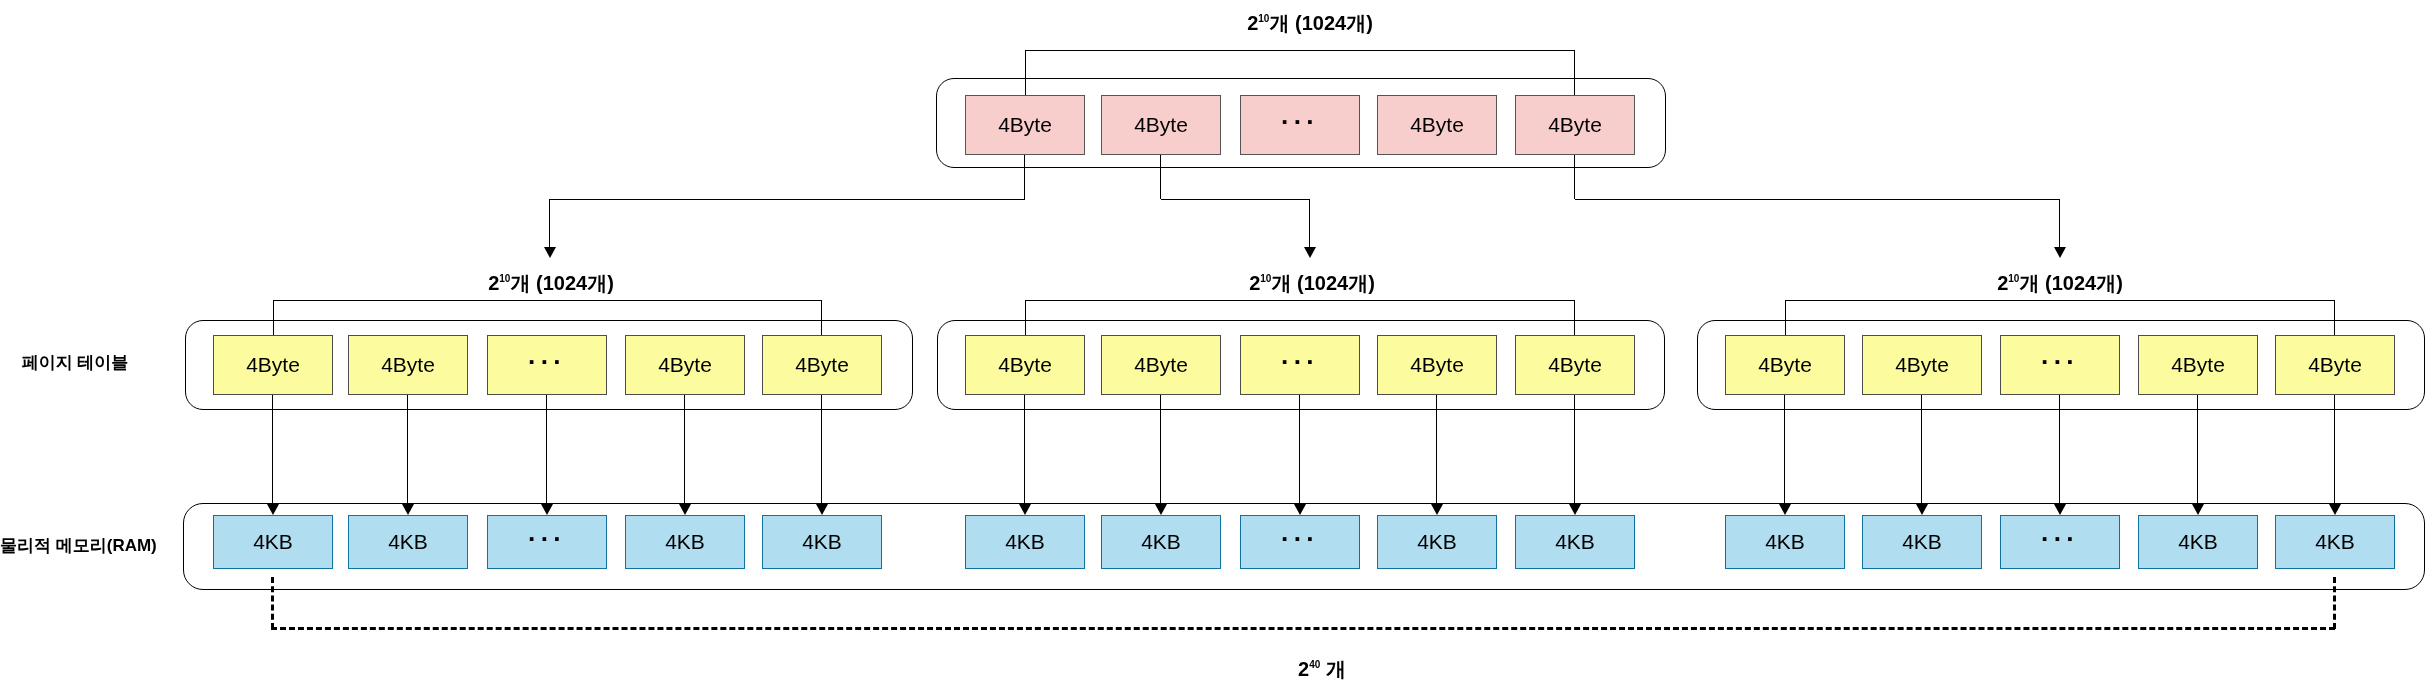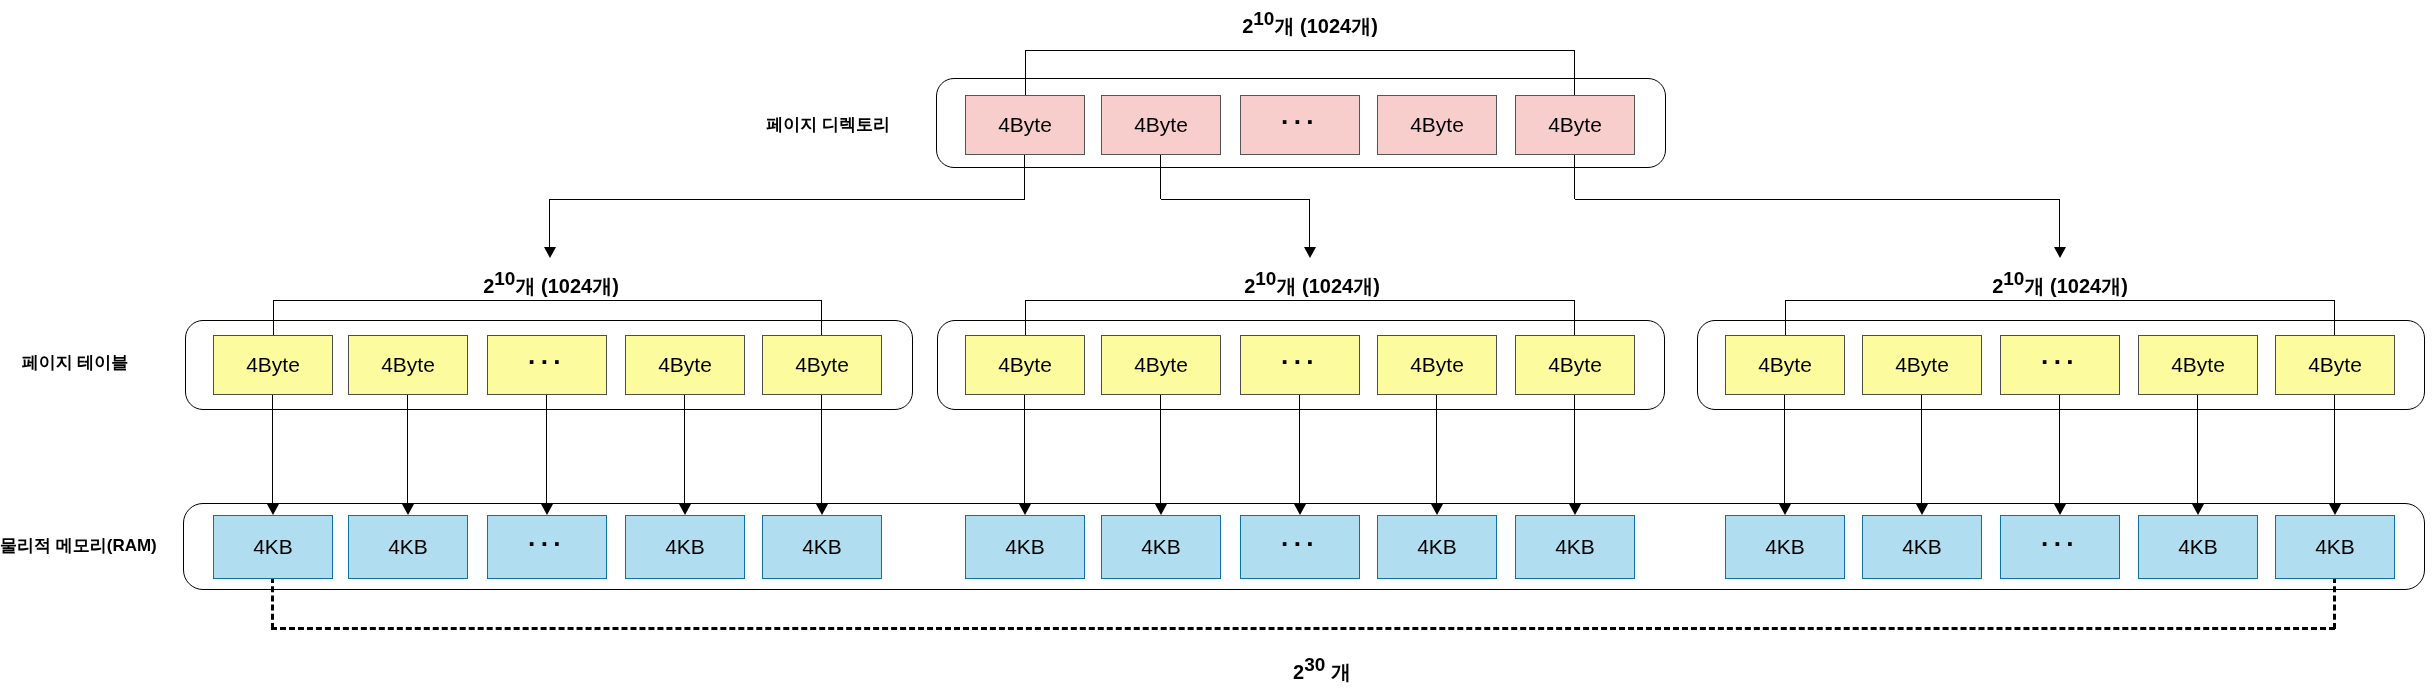--- a/index.html
+++ b/index.html
@@ -14,21 +14,21 @@
     position:absolute;
     box-sizing:border-box;
     width:120px;height:60px;
     display:flex;align-items:center;justify-content:center;
     font-size:21px;color:#000;
     border:1.5px solid #555;
     background:#eee;
   }
   .cell.dir{background:var(--pink);border-color:var(--pink-border);}
   .cell.tbl{background:var(--yellow);border-color:var(--yellow-border);}
-  .cell.ram{background:var(--blue);border-color:var(--blue-border);height:64px;}
+  .cell.ram{background:var(--blue);border-color:var(--blue-border);height:54px;}
   .cell.dots{font-size:26px;font-weight:bold;letter-spacing:4px;padding-bottom:6px;}
   .container-box{
     position:absolute;box-sizing:border-box;
     border:1.5px solid #000;border-radius:18px;background:transparent;
   }
   .bracket{
     position:absolute;box-sizing:border-box;
     border-top:1.5px solid #000;border-left:1.5px solid #000;border-right:1.5px solid #000;
   }
   .vline{position:absolute;width:0;border-left:1.5px solid #000;}
@@ -41,21 +41,21 @@
     border-top:11px solid #000;
   }
   .side-label{
     position:absolute;font-weight:bold;font-size:17px;color:#000;
     line-height:22px;white-space:nowrap;
   }
   .count-label{
     position:absolute;font-weight:bold;font-size:20px;color:#000;
     width:300px;text-align:center;line-height:26px;white-space:nowrap;
   }
-  .count-label sup{font-size:19px;}
+  .count-label sup{font-size:10px;}
 </style>
 </head>
 <body>
 
 <div id="stage" style="--bg: #ffffff; --pink: #f8cecc; --pink-border: #555555; --yellow: #fcfc9e; --yellow-border: #4d4d4d; --blue: #b1ddf0; --blue-border: #10739e;">
 
   <div class="count-label" style="left:1160px;top:6px;">
     <span>2</span><sup>10</sup><span>개 (1024개)</span>
   </div>
 
@@ -63,24 +63,23 @@
     <span>2</span><sup>10</sup><span>개 (1024개)</span>
   </div>
   <div class="count-label" style="left:1162px;top:266px;">
     <span>2</span><sup>10</sup><span>개 (1024개)</span>
   </div>
   <div class="count-label" style="left:1910px;top:266px;">
     <span>2</span><sup>10</sup><span>개 (1024개)</span>
   </div>
 
   <div class="count-label" style="left:1172px;top:652px;">
-    <span>2</span><sup>30</sup><span> 개</span>
+    <span>2</span><sup>40</sup><span> 개</span>
   </div>
 
-  <div class="side-label" style="left:560px;top:114px;width:330px;text-align:right;">페이지 디렉토리</div>
   <div class="side-label" style="left:0px;top:352px;width:150px;text-align:center;">페이지 테이블</div>
   <div class="side-label" style="left:0px;top:535px;width:168px;">물리적 메모리(RAM)</div>
 
   <div class="container-box" style="left:936px;top:78px;width:730px;height:90px;"></div>
   <div class="container-box" style="left:185px;top:320px;width:728px;height:90px;"></div>
   <div class="container-box" style="left:937px;top:320px;width:728px;height:90px;"></div>
   <div class="container-box" style="left:1697px;top:320px;width:728px;height:90px;"></div>
   <div class="container-box" style="left:183px;top:503px;width:2242px;height:87px;border-radius:20px;"></div>
 
   <div class="bracket" style="left:1025px;top:50px;width:550px;height:45px;"></div>

